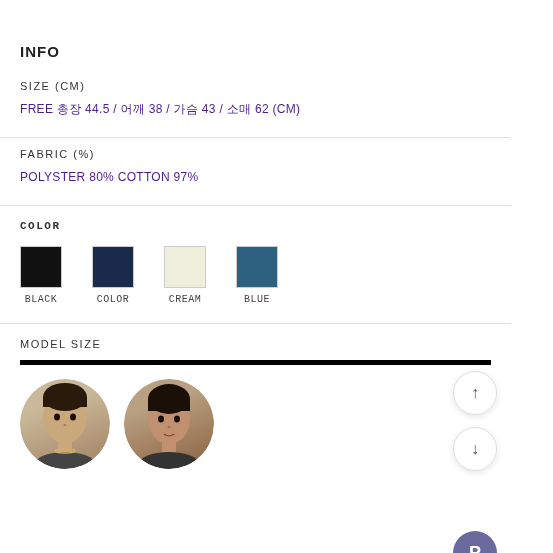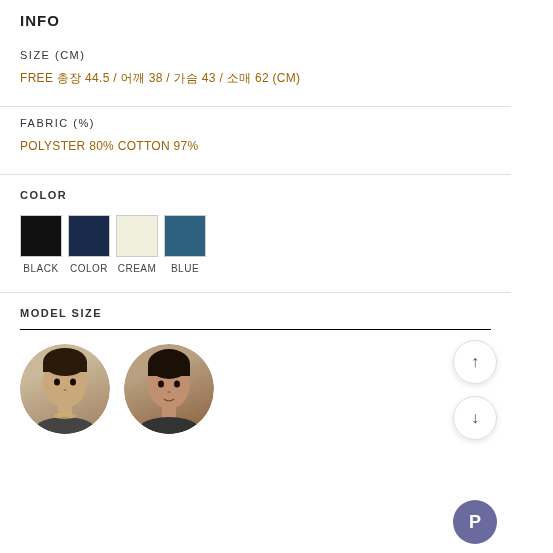--- a/index.html
+++ b/index.html
@@ -8,20 +8,21 @@
       min-height: 553px;
       background: #fff;
       font-family: 'Arial', sans-serif;
       overflow-x: hidden;
     }
 
     .page {
       width: 511px;
       padding: 0 0 20px 0;
       position: relative;
+      margin-top: 31px;
     }
 
     
     .info-heading {
       font-size: 15px;
       font-weight: 600;
       color: #222;
       padding: 12px 20px 10px 20px;
       letter-spacing: 1px;
     }
@@ -36,42 +37,43 @@
       font-size: 11px;
       font-weight: 400;
       color: #333;
       letter-spacing: 1.5px;
       margin-bottom: 8px;
       text-transform: uppercase;
     }
 
     .section-value {
       font-size: 12px;
-      color: #a16207;
+      color: #4c1d95;
       line-height: 1.6;
       letter-spacing: 0.3px;
     }
 
     
     .color-section {
       padding: 14px 20px 18px 20px;
       border-bottom: 1px solid #e0e0e0;
+      font-family: Liberation Mono, monospace;
     }
 
     .color-label {
       font-size: 11px;
       font-weight: 700;
       color: #333;
       letter-spacing: 1.5px;
       margin-bottom: 14px;
     }
 
     .color-swatches {
       display: flex;
-      gap: 6px;
+      gap: 30px;
       align-items: flex-start;
     }
 
     .color-item {
       display: flex;
       flex-direction: column;
       align-items: center;
       gap: 6px;
     }
 
@@ -88,25 +90,25 @@
       text-align: center;
     }
 
     
     .model-section {
       padding: 14px 20px 10px 20px;
     }
 
     .model-label {
       font-size: 11px;
-      font-weight: 700;
+      font-weight: 400;
       color: #333;
       letter-spacing: 1.5px;
       margin-bottom: 14px;
-      border-bottom: 1px solid #000000;
+      border-bottom: 5px solid #000000;
       padding-bottom: 10px;
     }
 
     .model-avatars {
       display: flex;
       gap: 14px;
       align-items: flex-start;
     }
 
     .avatar-item {

